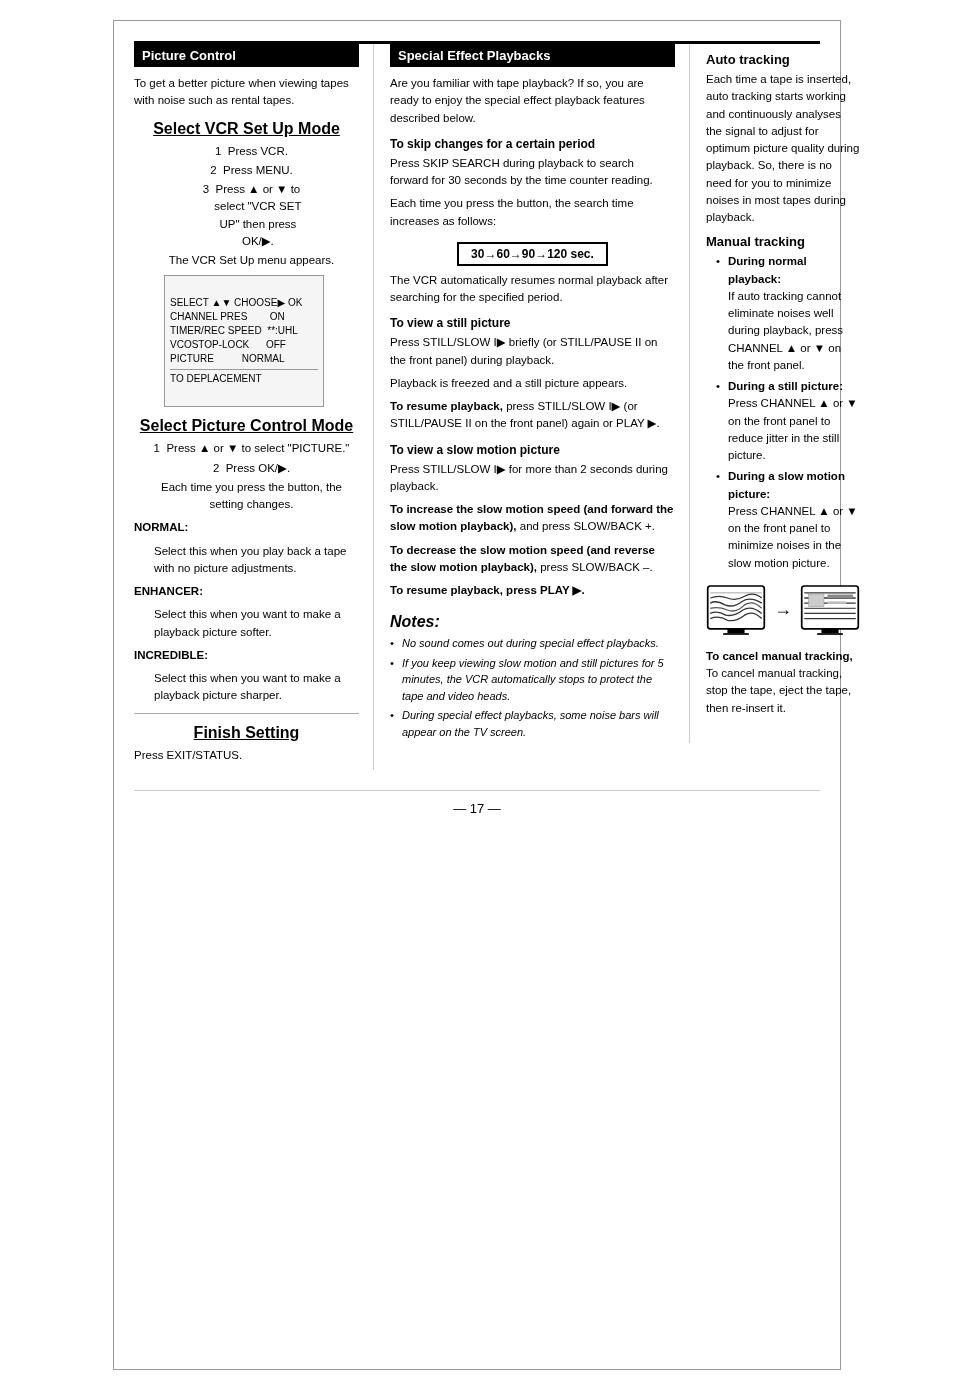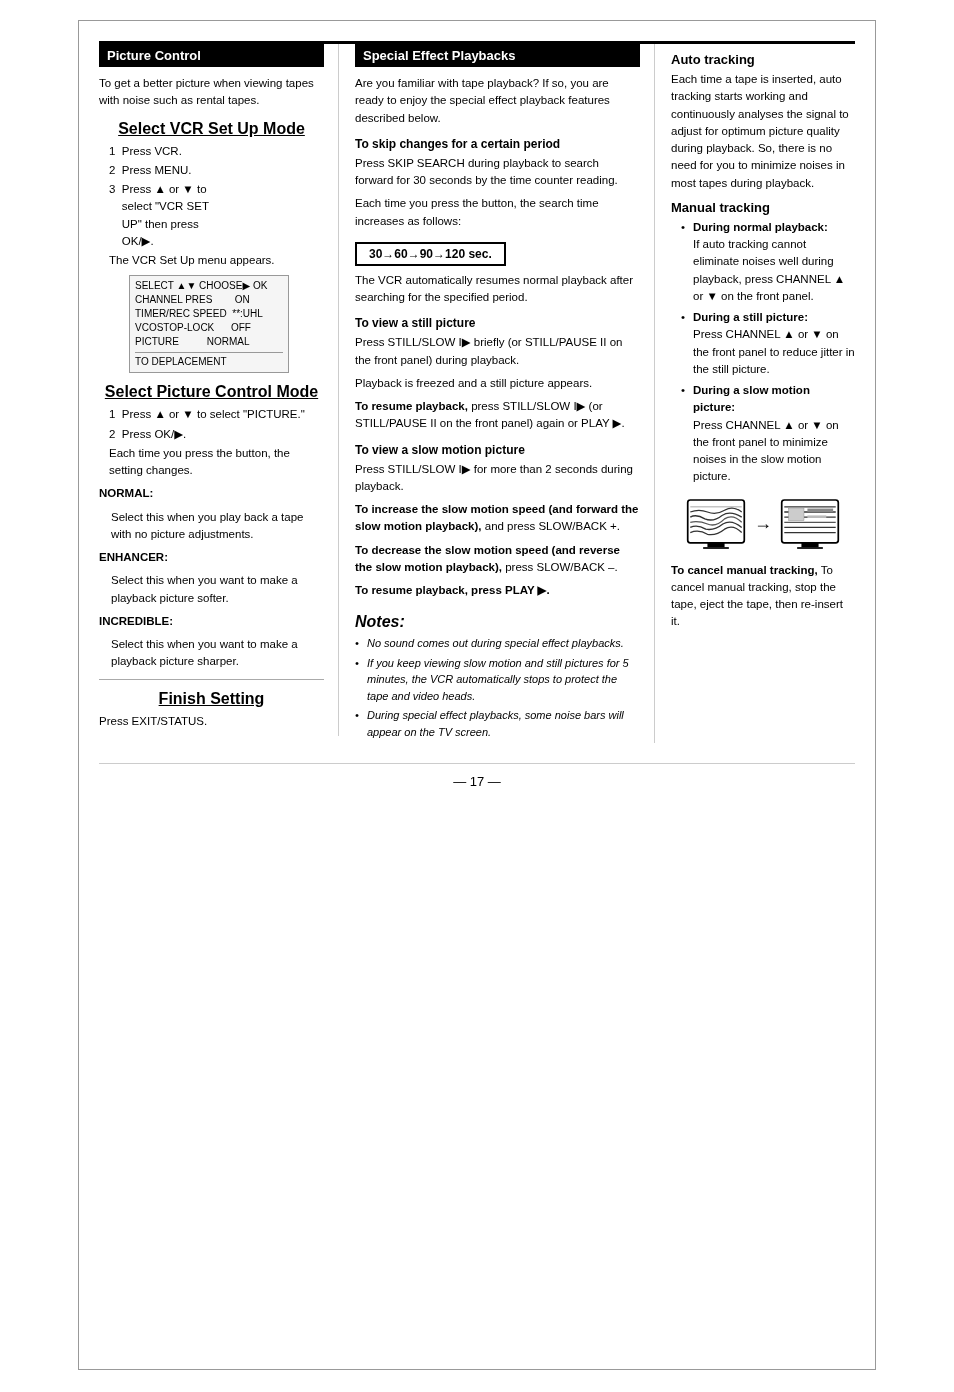--- a/index.html
+++ b/index.html
@@ -6,21 +6,21 @@
     body {
       background: #fff;
       font-family: Arial, Helvetica, sans-serif;
       font-size: 12px;
       color: #000;
       width: 954px;
       min-height: 1392px;
       padding: 20px;
     }
     .page-container {
-      width: 798px;
+      width: 728px;
       margin: 0 auto;
       border: 1px solid #999;
       padding: 20px;
       min-height: 1350px;
       position: relative;
     }
     .top-border {
       border-top: 3px solid #000;
       margin-bottom: 0;
     }
@@ -58,47 +58,48 @@
       margin: 10px 0 5px 0;
     }
     p {
       font-size: 11.5px;
       line-height: 1.5;
       margin-bottom: 6px;
     }
     .numbered-list {
       margin-left: 10px;
       margin-bottom: 6px;
+      text-align: center;
     }
     .numbered-item {
       font-size: 11.5px;
       line-height: 1.5;
       margin-bottom: 2px;
     }
     .menu-box {
       border: 1px solid #999;
-      padding: 3px 5px;
+      padding: 20px 5px;
       margin: 6px 0 6px 30px;
       font-size: 10px;
       line-height: 1.4;
       background: #f5f5f5;
       width: 160px;
     }
     .menu-box-footer {
       border-top: 1px solid #999;
       padding-top: 2px;
       margin-top: 3px;
       font-size: 10px;
     }
     .bold-label {
       font-weight: bold;
       font-size: 11.5px;
     }
     .indent {
-      margin-left: 12px;
+      margin-left: 20px;
       font-size: 11.5px;
       line-height: 1.5;
     }
     .skip-box {
       border: 2px solid #000;
       padding: 3px 12px;
       font-size: 12px;
       font-weight: bold;
       display: inline-block;
       margin: 6px 0;
@@ -243,21 +244,21 @@
     <div class="col-middle">
       <div class="section-header">
         <span>Special Effect Playbacks</span>
       </div>
 
       <p>Are you familiar with tape playback? If so, you are ready to enjoy the special effect playback features described below.</p>
 
       <div class="sub-heading">To skip changes for a certain period</div>
       <p>Press SKIP SEARCH during playback to search forward for 30 seconds by the time counter reading.</p>
       <p>Each time you press the button, the search time increases as follows:</p>
-      <div style="text-align:left;">
+      <div style="text-align:center;">
         <span class="skip-box">30→60→90→120 sec.</span>
       </div>
       <p>The VCR automatically resumes normal playback after searching for the specified period.</p>
 
       <div class="sub-heading">To view a still picture</div>
       <p>Press STILL/SLOW I▶ briefly (or STILL/PAUSE II on the front panel) during playback.</p>
       <p>Playback is freezed and a still picture appears.</p>
       <p>
         <strong>To resume playback,</strong>
         <span>press STILL/SLOW I▶ (or STILL/PAUSE II on the front panel) again or PLAY ▶.</span>

